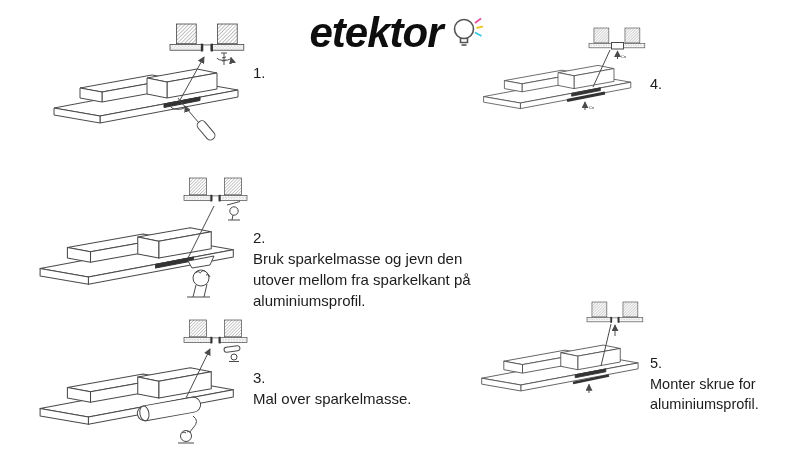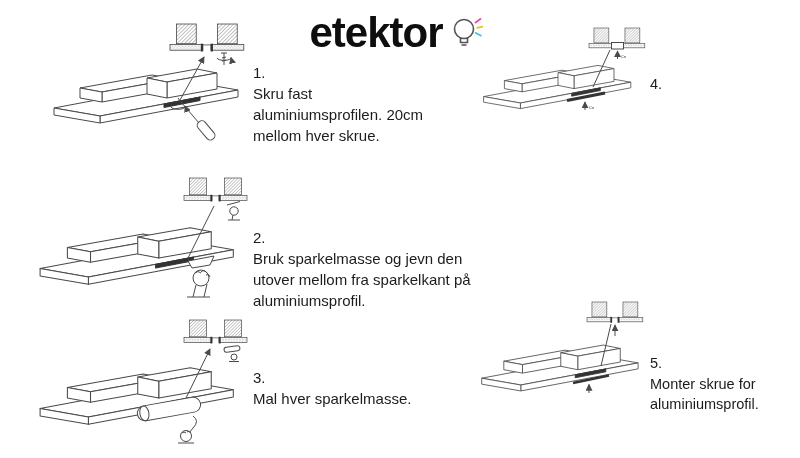--- a/index.html
+++ b/index.html
@@ -7,21 +7,21 @@
   .canvas {
     position: relative;
     width: 800px; height: 458px;
     background: #ffffff;
     overflow: hidden;
     font-family: "Liberation Sans", sans-serif;
     color: #1c1c1c;
   }
   .header {
     position: absolute; left: 0; right: 4px; top: 12px;
-    display: flex; justify-content: center; align-items: flex-start;
+    display: flex; justify-content: center; align-items: flex-start; font-style: italic;
   }
   .logo { display: flex; align-items: center; gap: 8px; }
   .logo-text {
     font-size: 42px; font-weight: 700; letter-spacing: -1px;
     color: #0e0e0e; line-height: 1;
   }
   .bulb-svg { margin-top: 4px; }
   .step { position: absolute; }
   .step-num { font-size: 15px; line-height: 21px; }
   .step-text { font-size: 15px; line-height: 21px; white-space: pre-line; }
@@ -183,35 +183,32 @@
 
       <g>
         <path d="M96,87 L132,79.5" stroke="#333" stroke-width="2.5"></path>
         <line x1="112" y1="97" x2="112" y2="88.5" marker-end="url(#ah)"></line>
       </g>
     </svg>
   </div>
 
   <div class="step" style="left:253px; top:62px; width:190px;">
     <div class="step-num">1.</div>
-    <div class="step-text">Skru fast
-aluminiumsprofilen. 20cm
-mellom hver skrue.</div>
   </div>
 
   <div class="step" style="left:253px; top:227px; width:225px;">
     <div class="step-num">2.</div>
     <div class="step-text">Bruk sparkelmasse og jevn den
 utover mellom fra sparkelkant på
 aluminiumsprofil.</div>
   </div>
 
   <div class="step" style="left:253px; top:367px; width:200px;">
     <div class="step-num">3.</div>
-    <div class="step-text">Mal hver sparkelmasse.</div>
+    <div class="step-text">Mal over sparkelmasse.</div>
   </div>
 
   <div class="step right" style="left:650px; top:74px; width:150px;">
     <div class="step-num">4.</div>
   </div>
 
   <div class="step right" style="left:650px; top:353px; width:150px;">
     <div class="step-num">5.</div>
     <div class="step-text">Monter skrue for
 aluminiumsprofil.</div>

